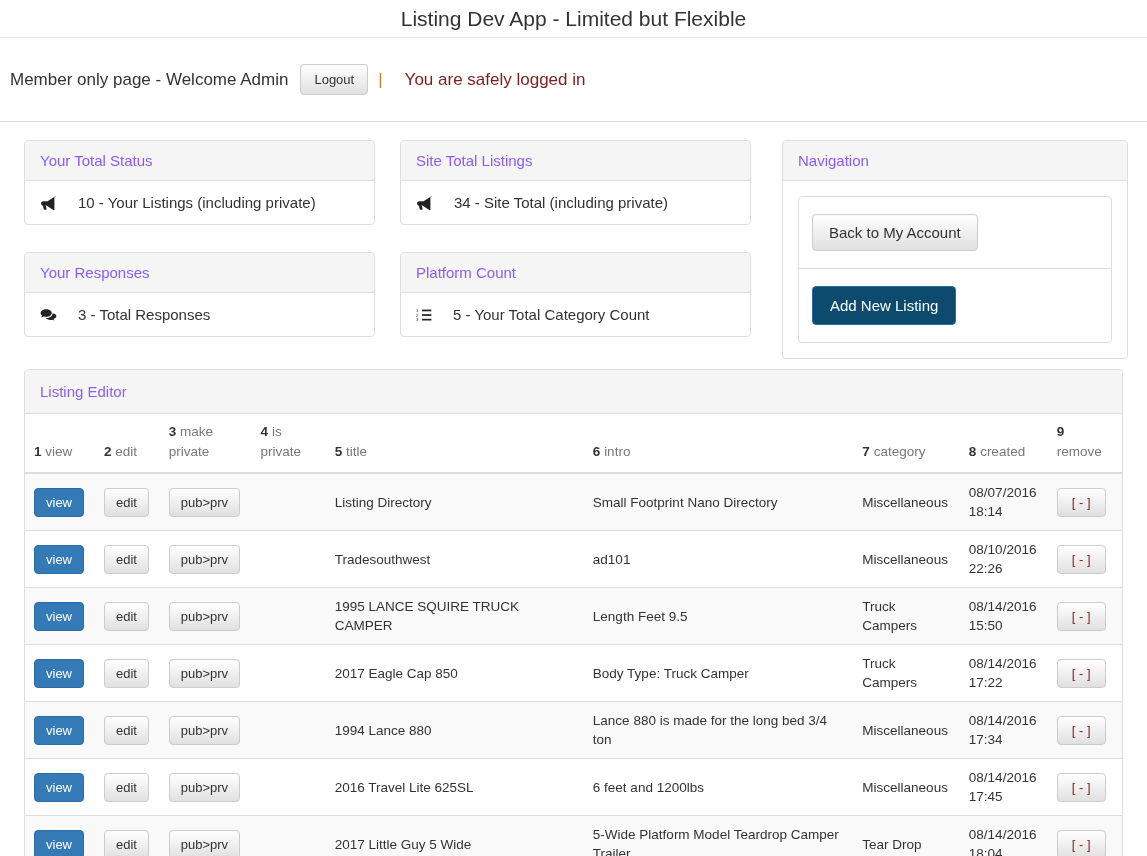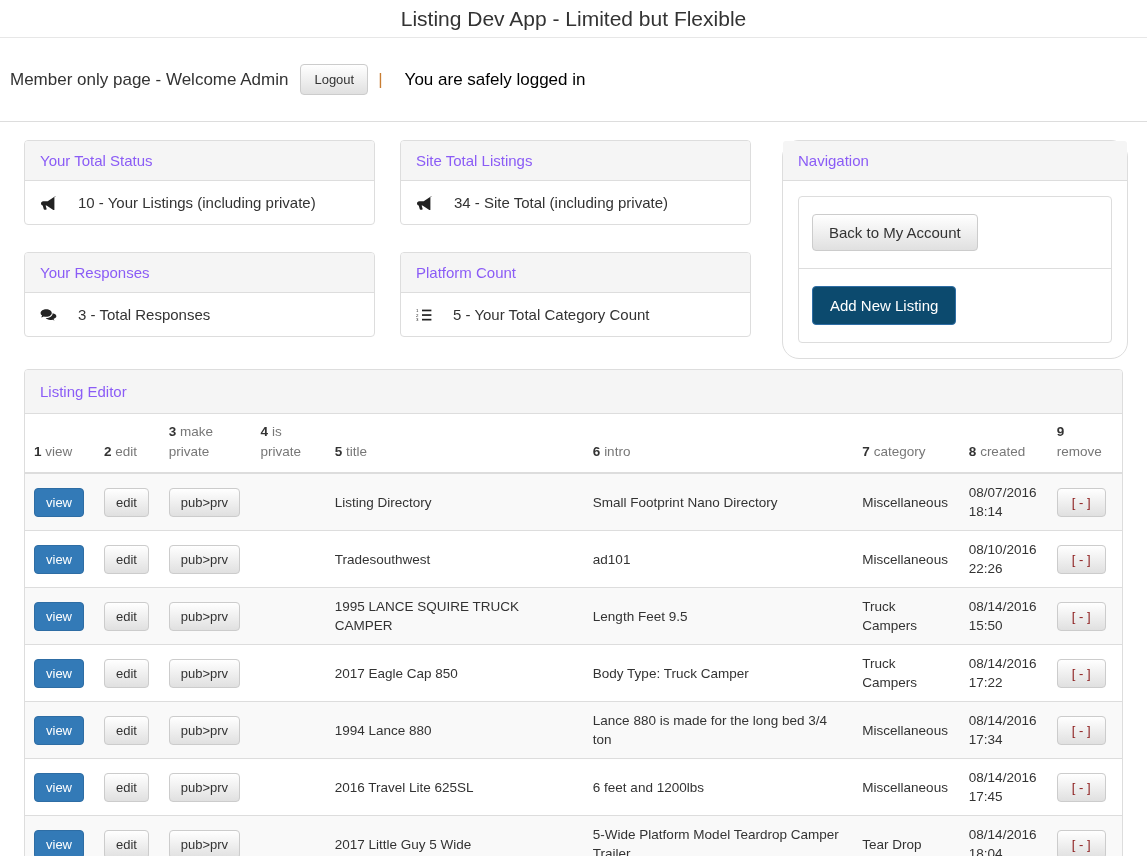--- a/index.html
+++ b/index.html
@@ -57,21 +57,21 @@
   .btn-logout {
     font-size: 13px;
     padding: 7px 13px;
     margin: 0 10px 0 12px;
   }
   .sep {
     color: #c87d32;
     font-size: 17px;
     margin: 0 10px 0 0;
   }
-  .safe-text { font-size: 17px; color: #000000; margin-left: 12px; text-align: right; }
+  .safe-text { font-size: 17px; color: #7f1d1d; margin-left: 12px; text-align: right; }
 
   
   .container { padding: 0 24px; }
   .row-cards {
     display: flex;
     gap: 25px;
     padding-top: 18px;
   }
   .col-left, .col-mid { width: 351px; flex: 0 0 351px; }
   .col-right { width: 346px; flex: 0 0 346px; margin-left: 6px; }
@@ -93,21 +93,21 @@
   }
   .panel-body {
     padding: 13px 15px;
     font-size: 15px;
     color: #333;
   }
   .stat-line { display: flex; align-items: center; gap: 21px; }
   .stat-icon { display: inline-flex; align-items: center; color: #222; }
 
   
-  .nav-panel { margin-bottom: 0; border-radius: 17px; }
+  .nav-panel { margin-bottom: 0; }
   .nav-body { padding: 15px; }
   .nav-inner {
     border: 1px solid #ddd;
     border-radius: 4px;
   }
   .nav-sect {
     padding: 17px 13px;
   }
   .nav-sect + .nav-sect { border-top: 1px solid #ddd; }
   .btn-account {

